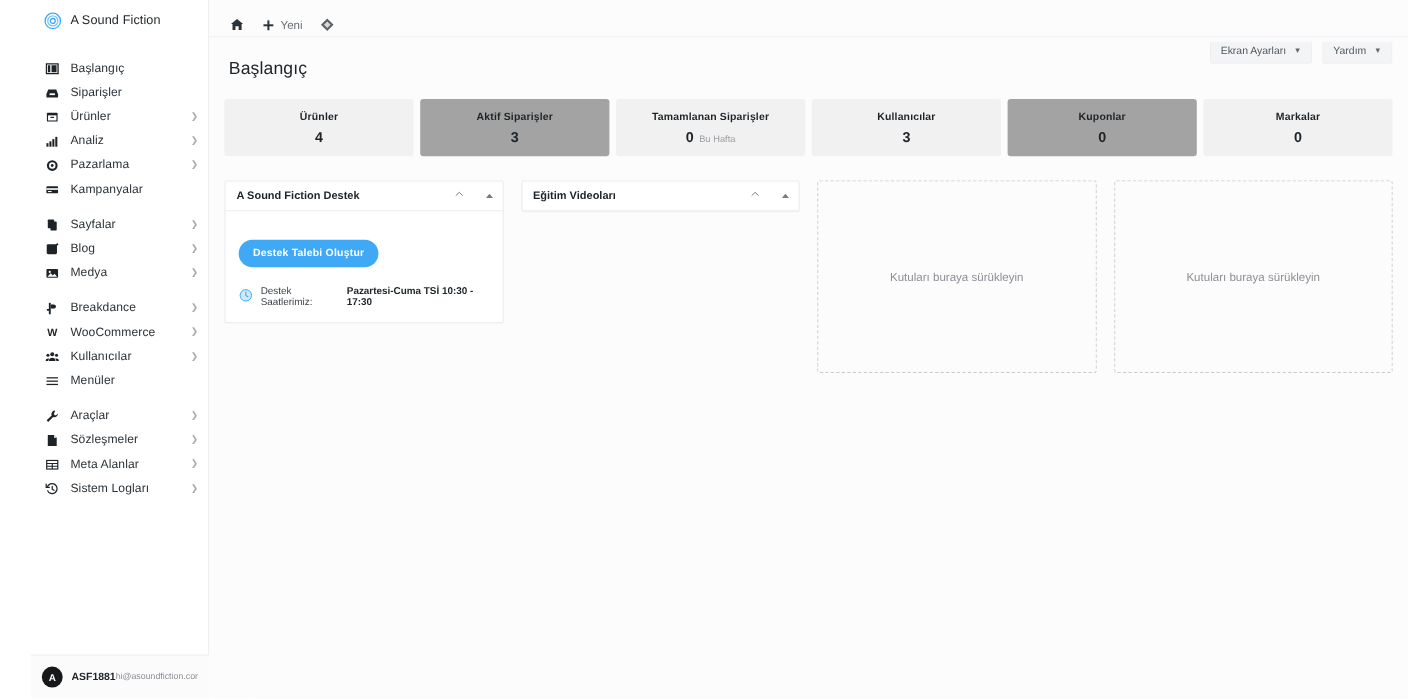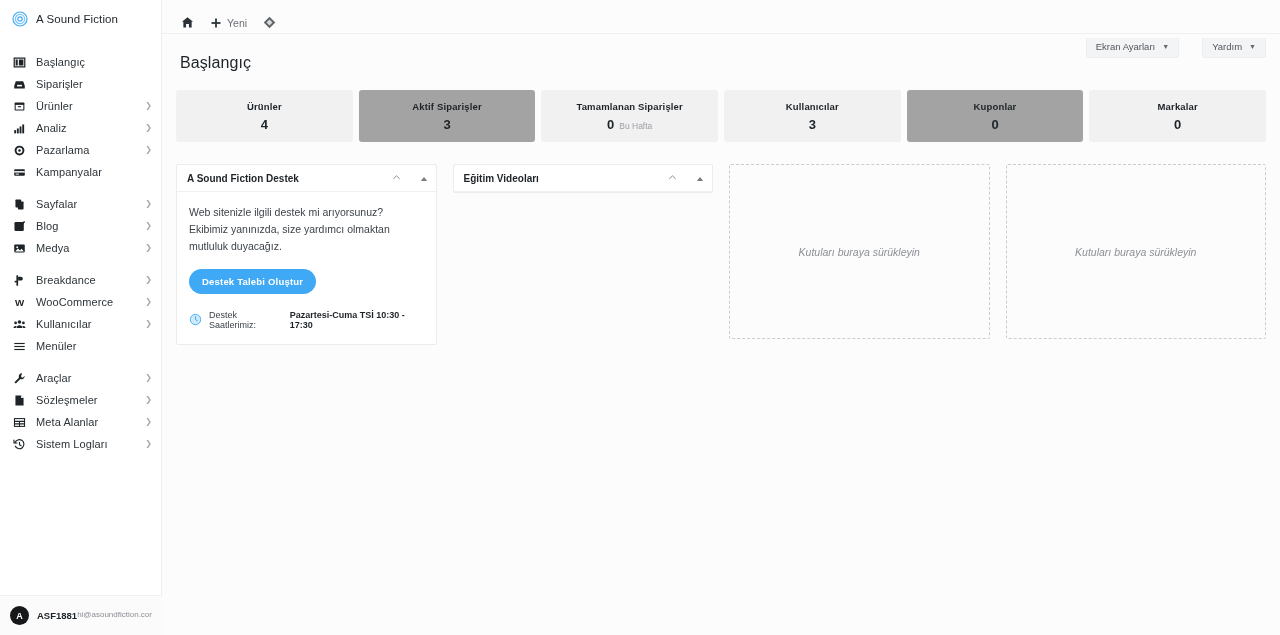--- a/index.html
+++ b/index.html
@@ -3,21 +3,21 @@
 <meta charset="utf-8">
 <style>
   * { box-sizing: border-box; margin: 0; padding: 0; }
   html, body {
     width: 1280px; height: 635px;
     font-family: "Liberation Sans", sans-serif;
     background: #ffffff;
     overflow: hidden;
     color: #1d2327;
   }
-  #app { display: flex; width: 1280px; height: 459px; }
+  #app { display: flex; width: 1280px; height: 459px; padding-left: 28px; }
 
   
   #sidebar {
     width: 162px; min-width: 162px; height: 635px;
     background: #ffffff;
     border-right: 1px solid #eceef0;
     position: relative;
     display: flex; flex-direction: column;
   }
   .brand { display: flex; align-items: center; gap: 8px; padding: 11px 0 11px 12px; }
@@ -77,21 +77,21 @@
   }
   .ab-item {
     display: flex; align-items: flex-end; gap: 5px;
     height: 24px; padding: 0 5px;
     font-size: 10.5px; color: #6b7076;
   }
   .ab-ico { display: flex; align-items: center; justify-content: center; color: #2c3338; }
 
   .screenopts {
     position: absolute; right: 14px; top: 34px;
-    display: flex; gap: 23px; padding-top: 4px;
+    display: flex; gap: 9px; padding-top: 4px;
   }
   .so-btn {
     background: #f3f4f5; border: 1px solid #eceef0;
     border-top: none; border-radius: 0 0 3px 3px;
     font-size: 9.5px; color: #50575e;
     padding: 4px 9px 5px 9px;
     display: flex; align-items: center; gap: 7px;
     line-height: 1;
   }
   .so-caret { font-size: 7px; color: #646970; }
@@ -144,21 +144,21 @@
     display: flex; align-items: center; gap: 7px;
     font-size: 9px; color: #3c434a;
   }
   .sh-label { color: #3c434a; }
   .sh-value { font-weight: bold; color: #1d2327; }
 
   .dropzone {
     height: 175px; border: 1px dashed #c9ccd0; border-radius: 2px;
     background: #fcfcfd;
     display: flex; align-items: center; justify-content: center;
-    font-size: 10.5px; color: #8c8f94; font-style: italic;
+    font-size: 10.5px; color: #8c8f94;
   }
 </style>
 </head>
 <body>
 
 <div id="app">
 
   <aside id="sidebar">
 
     <div class="brand">
@@ -470,21 +470,20 @@
                     </svg>
                 </span>
                 <span>
                   <svg width="8" height="8" viewBox="0 0 10 10" fill="#787c82">
                       <path d="M5 2.6 9 7.4H1z"></path>
                     </svg>
                 </span>
               </span>
             </header>
             <div class="w-body">
-              <p class="w-text">Web sitenizle ilgili destek mi arıyorsunuz? Ekibimiz yanınızda, size yardımcı olmaktan mutluluk duyacağız.</p>
               <a class="btn-primary">Destek Talebi Oluştur</a>
               <div class="support-hours">
                 <span>
                   <svg width="13" height="13" viewBox="0 0 16 16">
                       <circle cx="8" cy="8" r="6.4" fill="#cfe9fb" stroke="#3fa9f5" stroke-width="1.1"></circle>
                       <path d="M8 4.4V8l2.4 1.6" fill="none" stroke="#3fa9f5" stroke-width="1.2" stroke-linecap="round"></path>
                     </svg>
                 </span>
                 <span class="sh-label">Destek Saatlerimiz:</span>
                 <span class="sh-value">Pazartesi-Cuma TSİ 10:30 - 17:30</span>

